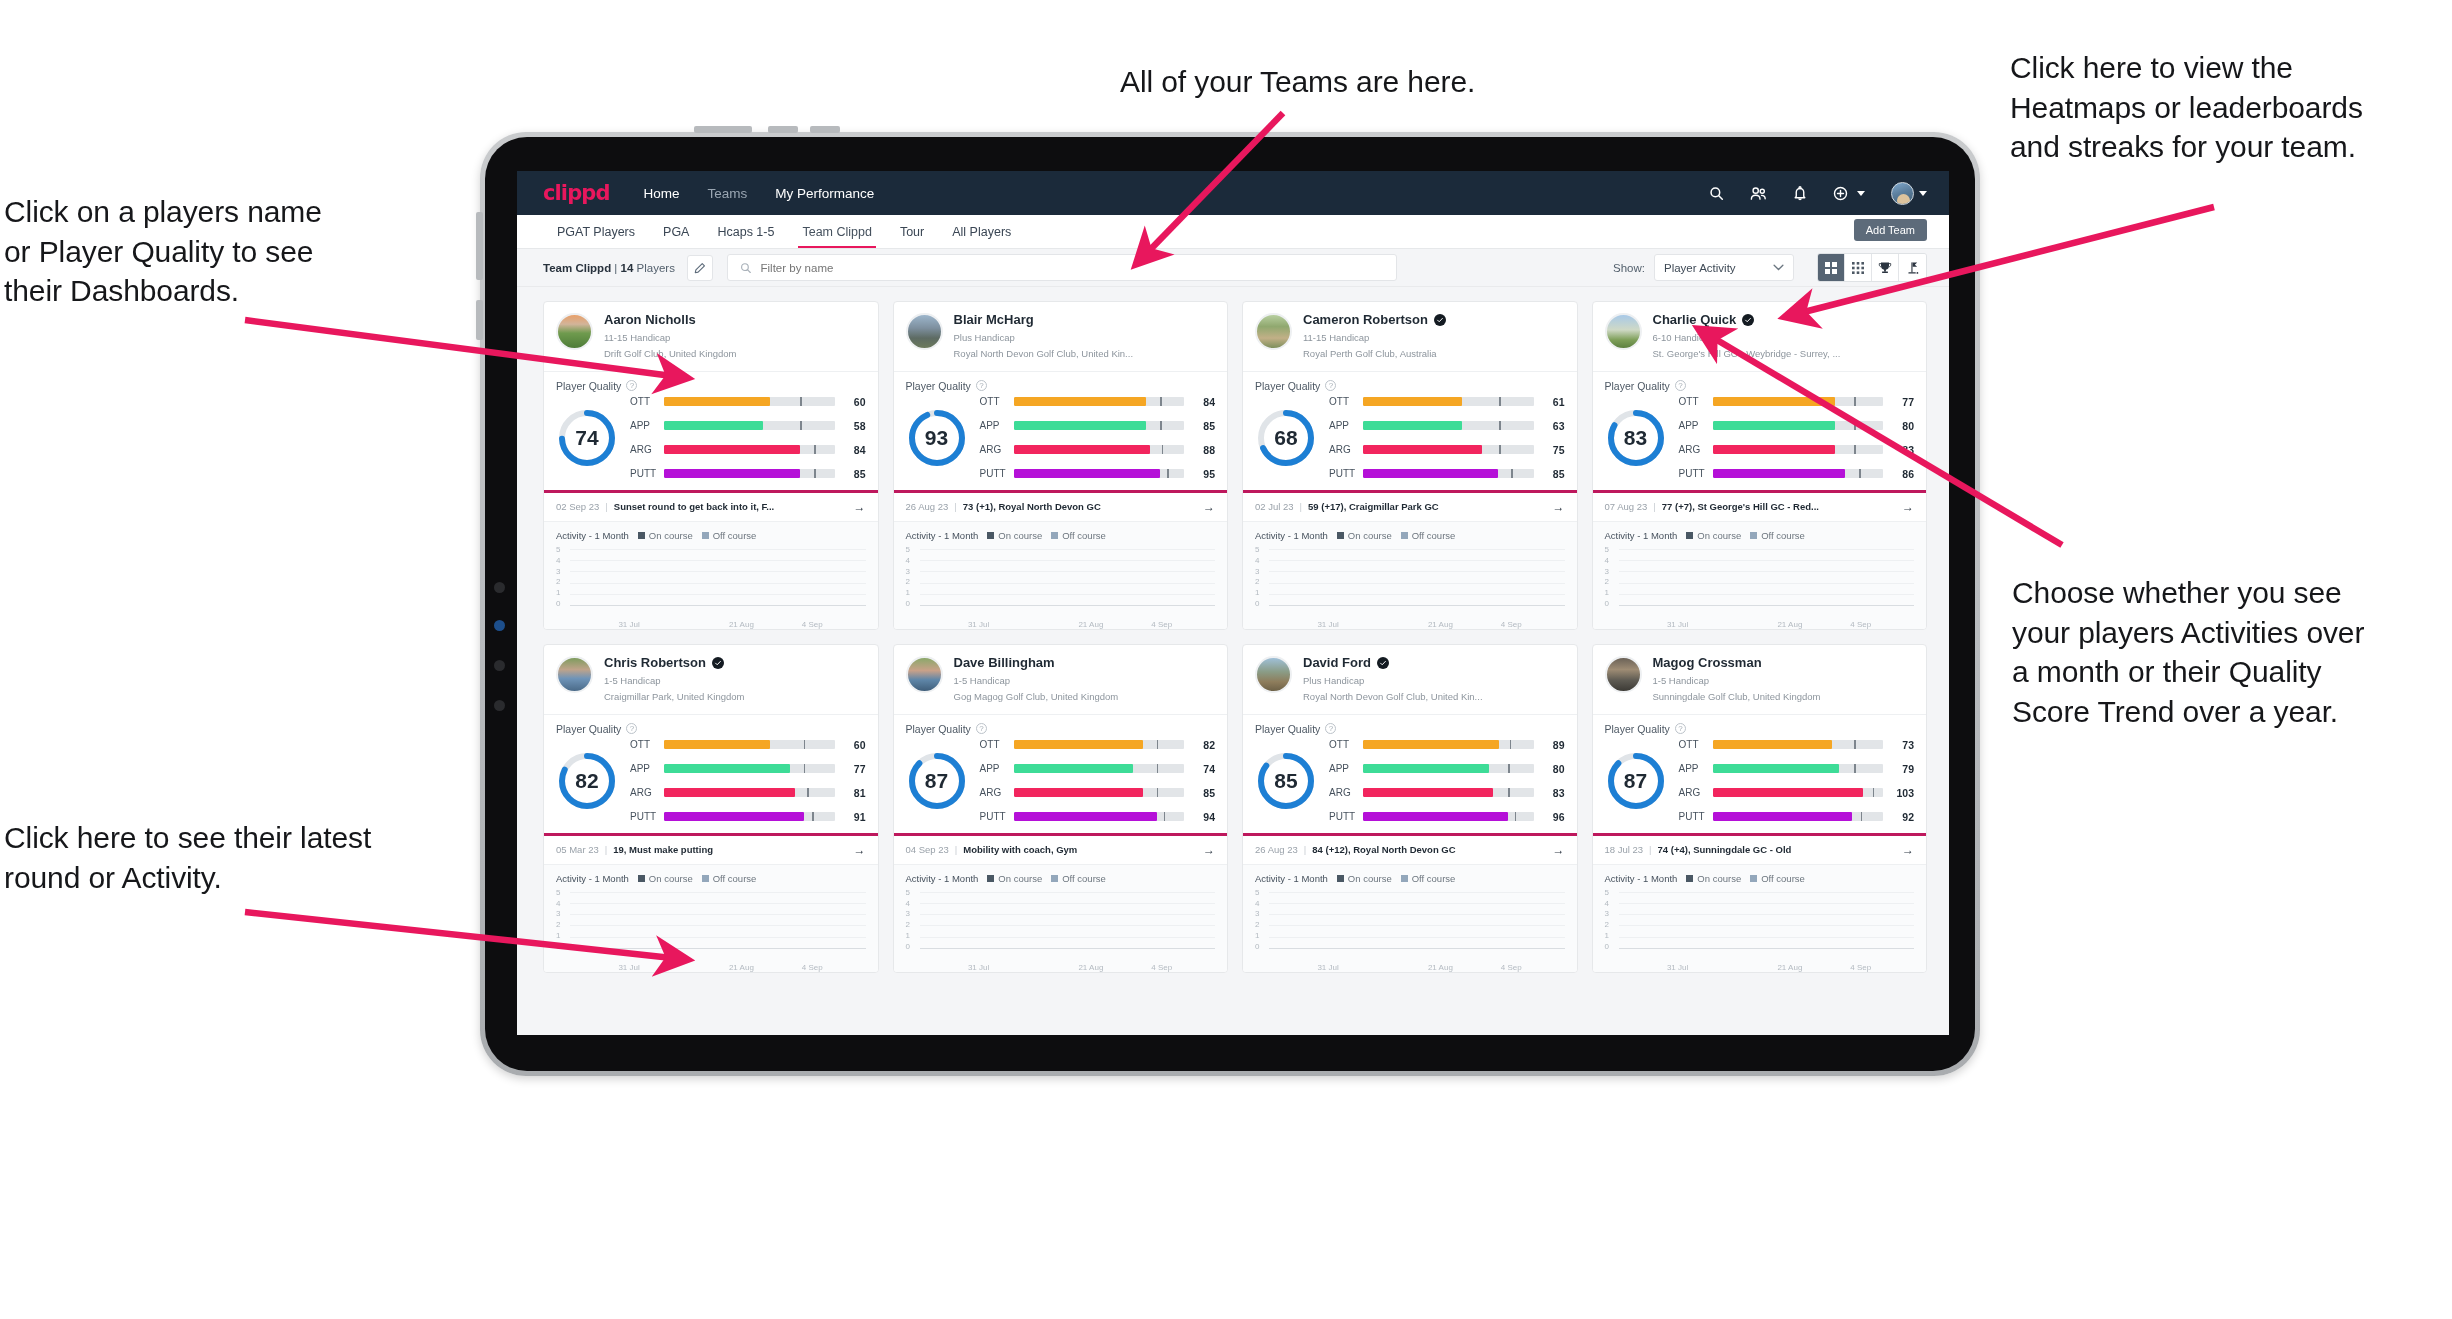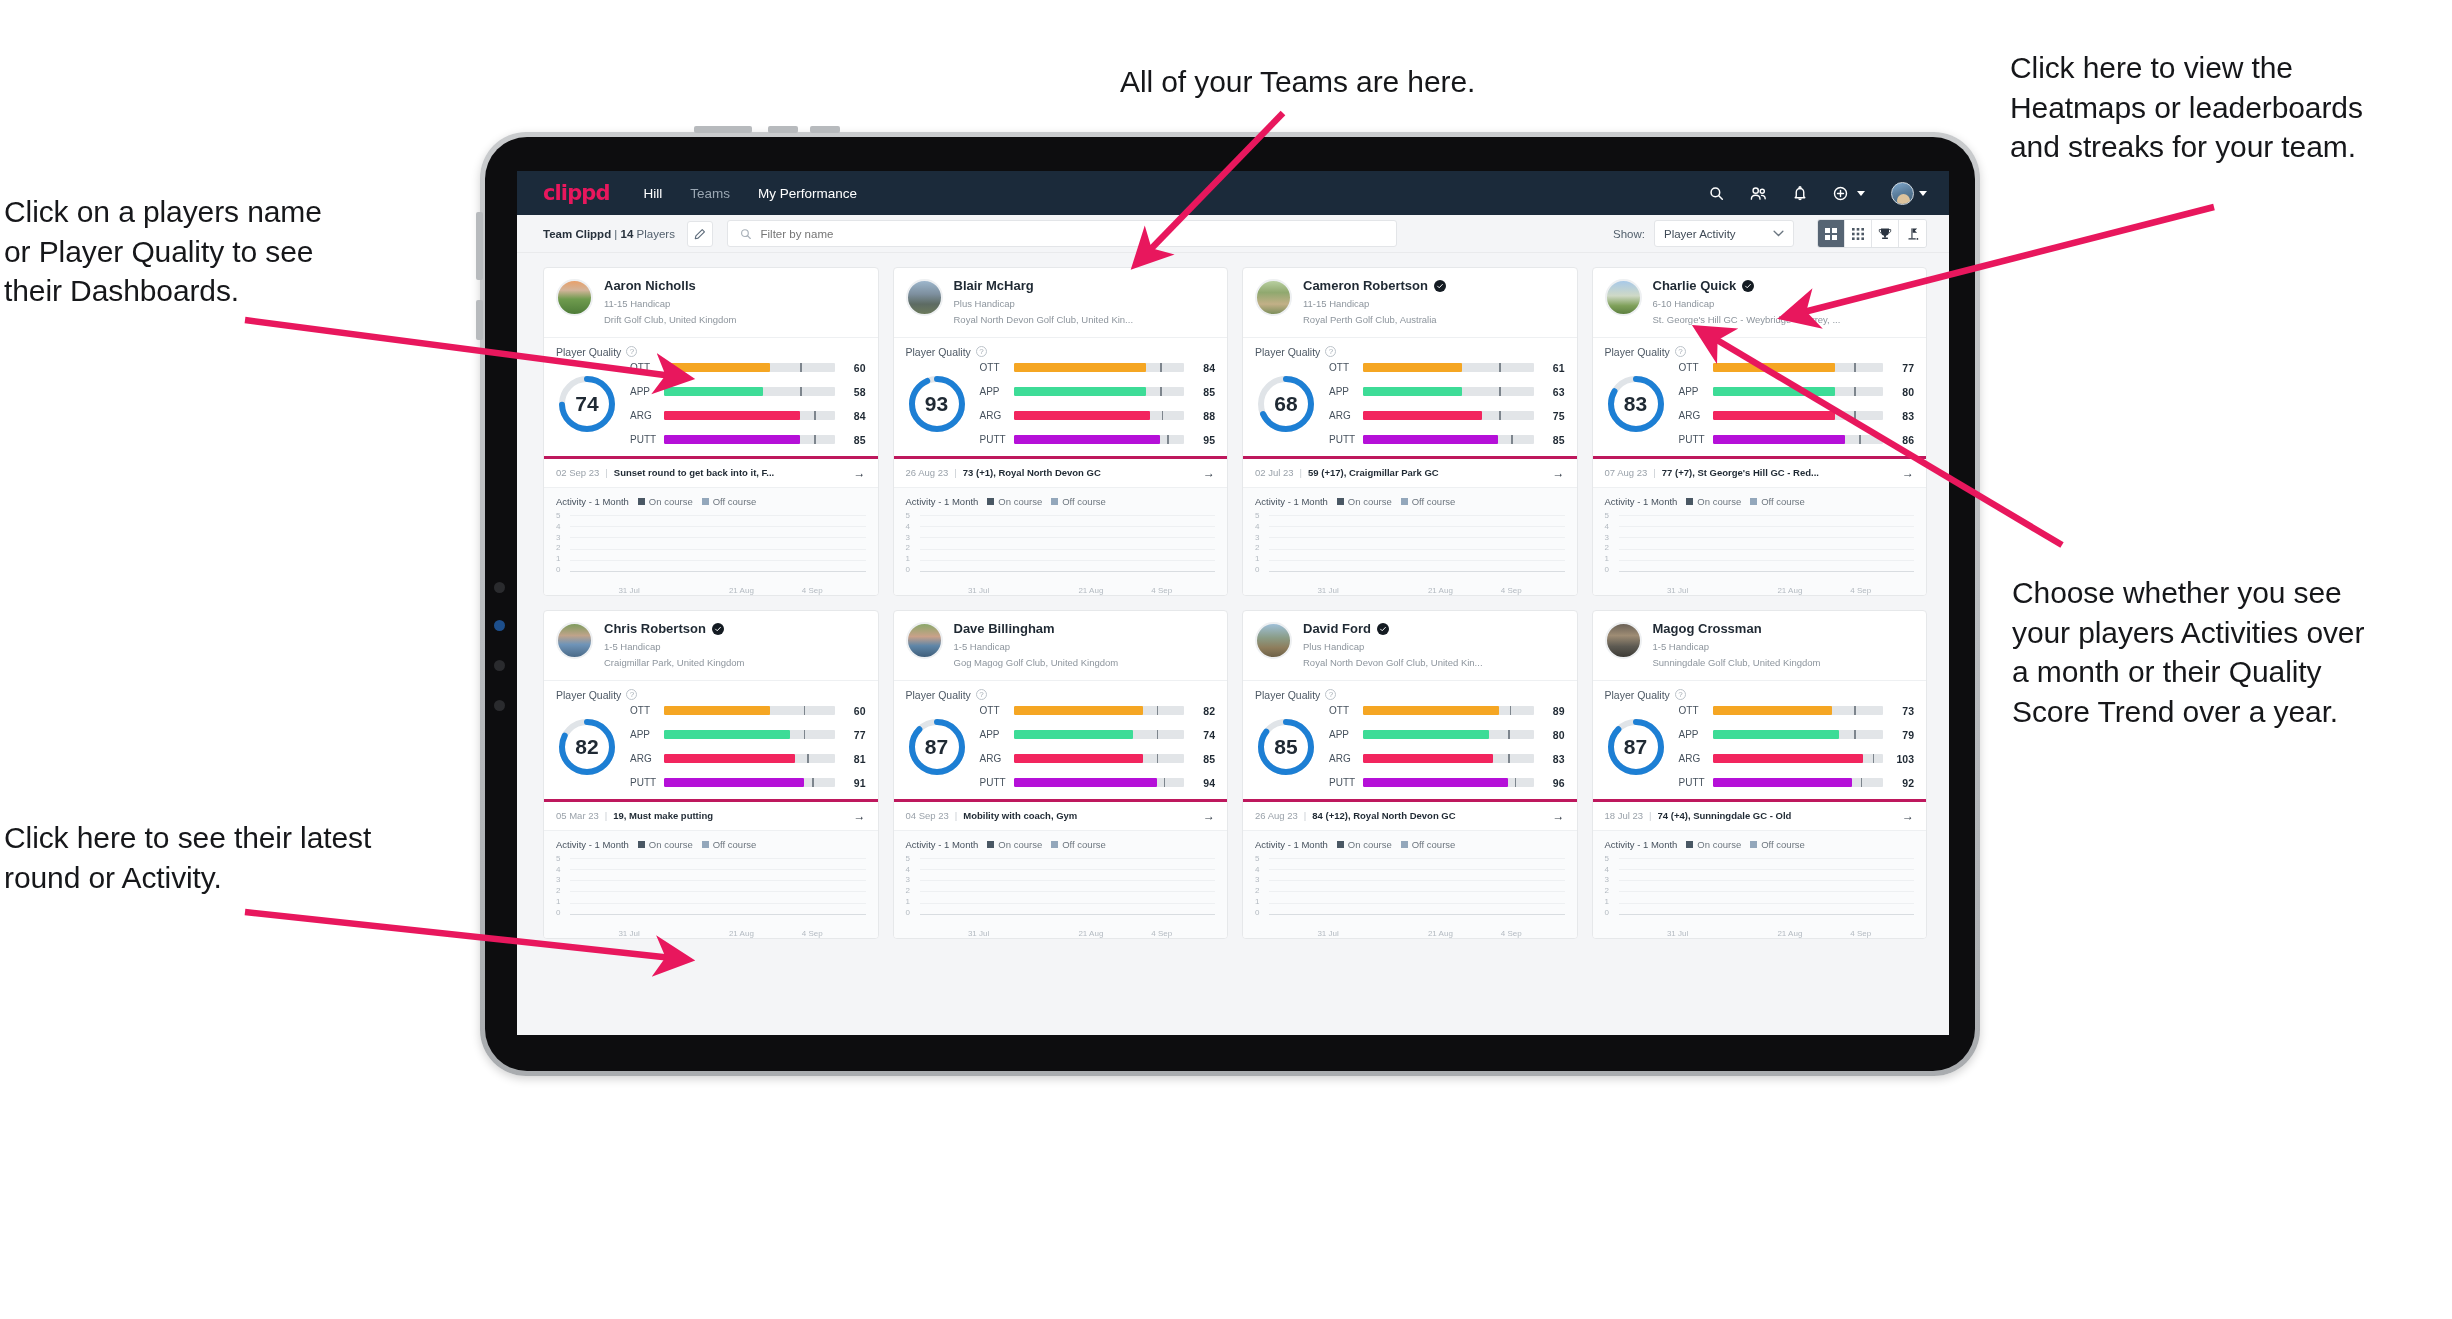--- a/index.html
+++ b/index.html
@@ -259,21 +259,21 @@
 round or Activity.</div>
 
   <div id="tablet">
     <div id="tablet-inner">
 
       <div id="screen">
 
         <div class="navbar">
           <div class="brand">clippd</div>
           <div class="nav-links">
-            <div class="nav-link">Hill</div>
+            <div class="nav-link">Home</div>
             <div class="nav-link dim">Teams</div>
             <div class="nav-link">My Performance</div>
           </div>
           <div class="nav-right">
             <span class="nav-ico">
               <svg width="15" height="15" viewBox="0 0 16 16" fill="none" stroke="#fff" stroke-width="1.6">
                   <circle cx="6.8" cy="6.8" r="4.6"></circle>
                   <line x1="10.2" y1="10.2" x2="14.2" y2="14.2" stroke-linecap="round"></line>
                 </svg>
             </span>
@@ -300,20 +300,29 @@
                 </svg>
               <span class="caret" style="margin-left:5px;"></span>
             </span>
             <span class="avatar-wrap">
               <span class="avatar"></span>
               <span class="caret"></span>
             </span>
           </div>
         </div>
 
+        <div class="tabs-row">
+          <div class="tab-item">PGAT Players</div>
+          <div class="tab-item">PGA</div>
+          <div class="tab-item">Hcaps 1-5</div>
+          <div class="tab-item active">Team Clippd</div>
+          <div class="tab-item">Tour</div>
+          <div class="tab-item">All Players</div>
+          <div class="add-team-btn">Add Team</div>
+        </div>
 
         <div class="filter-row">
           <div class="team-count">
             <b>Team Clippd</b>
             <span>|</span>
             <b>14</b>
             <span>Players</span>
           </div>
           <div class="edit-btn">
             <svg width="12" height="12" viewBox="0 0 14 14" fill="none" stroke="#5d6b7a" stroke-width="1.3">

